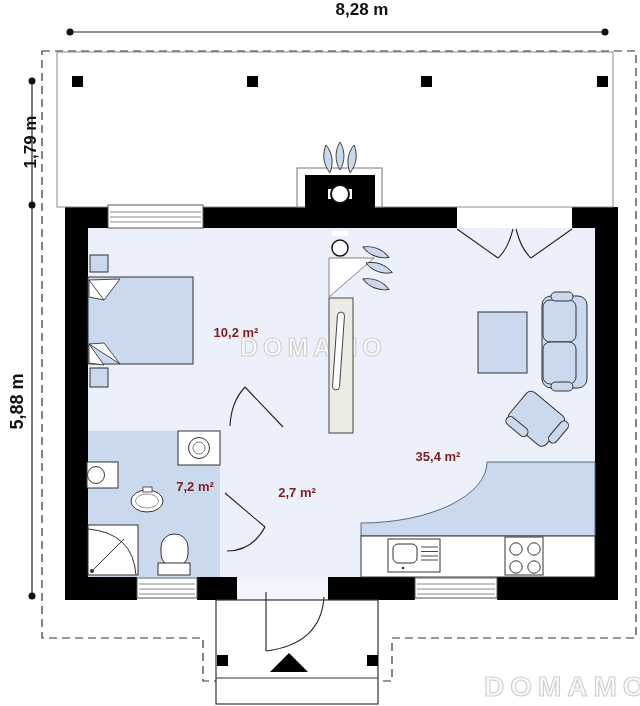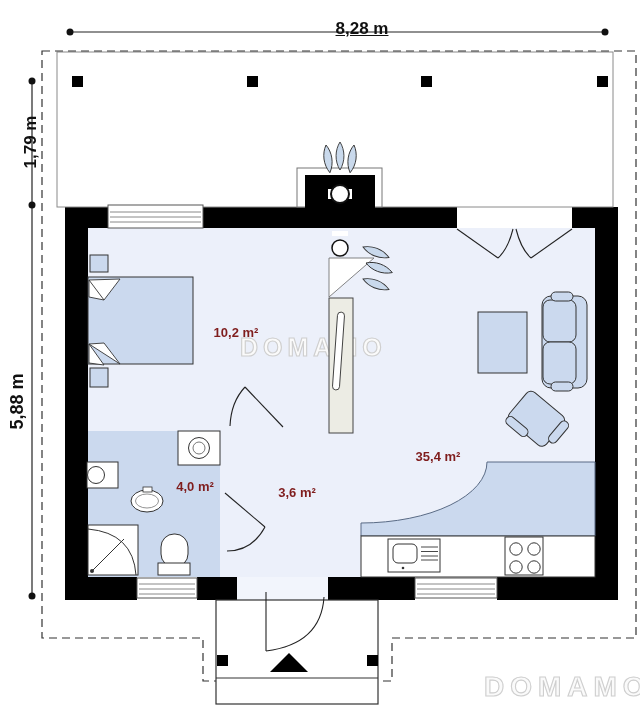--- a/index.html
+++ b/index.html
@@ -189,23 +189,23 @@
       </g>
     </g>
 
     <g>
       <rect x="217" y="655" width="11" height="11" fill="#000"></rect>
       <rect x="367" y="655" width="11" height="11" fill="#000"></rect>
       <path d="M289,653 L270,672 L308,672 Z" fill="#000"></path>
     </g>
   </svg>
 
-  <div class="dim z5" style="left:322px;top:19px;width:80px;text-decoration:underline;">8,28 m</div>
+  <div class="dim z5" style="left:322px;top:0;width:80px;">8,28 m</div>
   <div class="dim z5" style="left:-4px;top:132px;width:70px;transform:rotate(-90deg);">1,79 m</div>
   <div class="dim z5" style="left:-23px;top:391px;width:80px;font-size:18px;transform:rotate(-90deg);">5,88 m</div>
 
   <div class="lbl z5" style="left:211px;top:325px;width:50px;">10,2 m²</div>
-  <div class="lbl z5" style="left:170px;top:479px;width:50px;">4,0 m²</div>
-  <div class="lbl z5" style="left:272px;top:485px;width:50px;">3,6 m²</div>
+  <div class="lbl z5" style="left:170px;top:479px;width:50px;">7,2 m²</div>
+  <div class="lbl z5" style="left:272px;top:485px;width:50px;">2,7 m²</div>
   <div class="lbl z5" style="left:413px;top:449px;width:50px;">35,4 m²</div>
 
   <div class="wm z5" style="left:484px;top:671px;font-size:28px;letter-spacing:6px;">DOMAMO</div>
 </div>
 
 </body></html>

